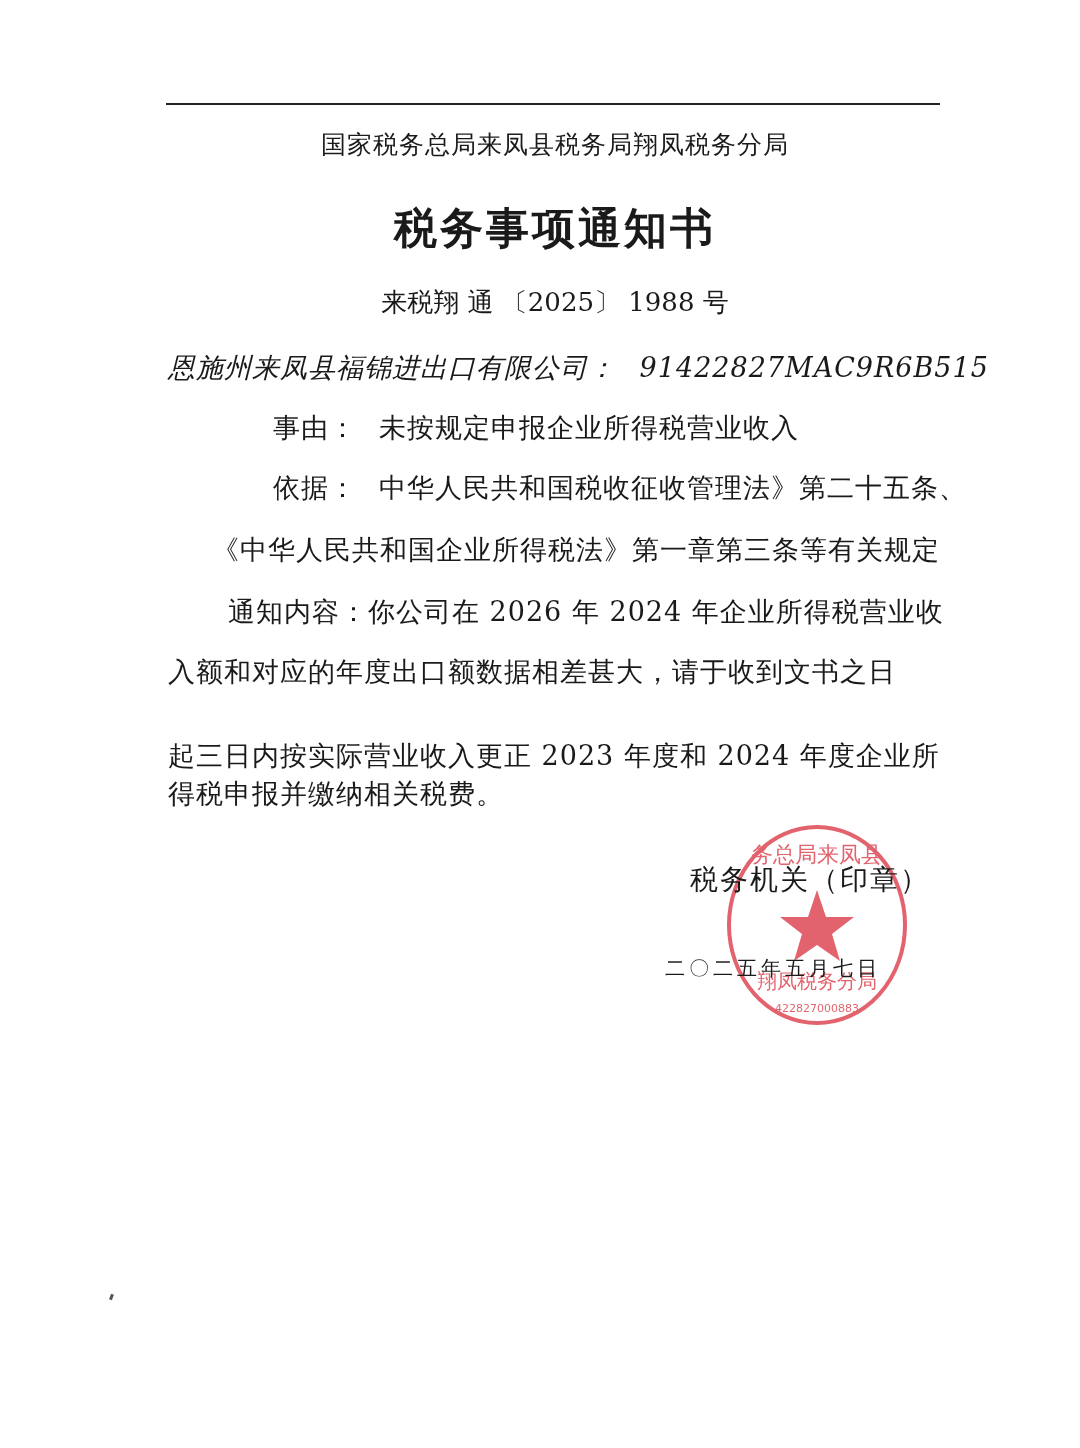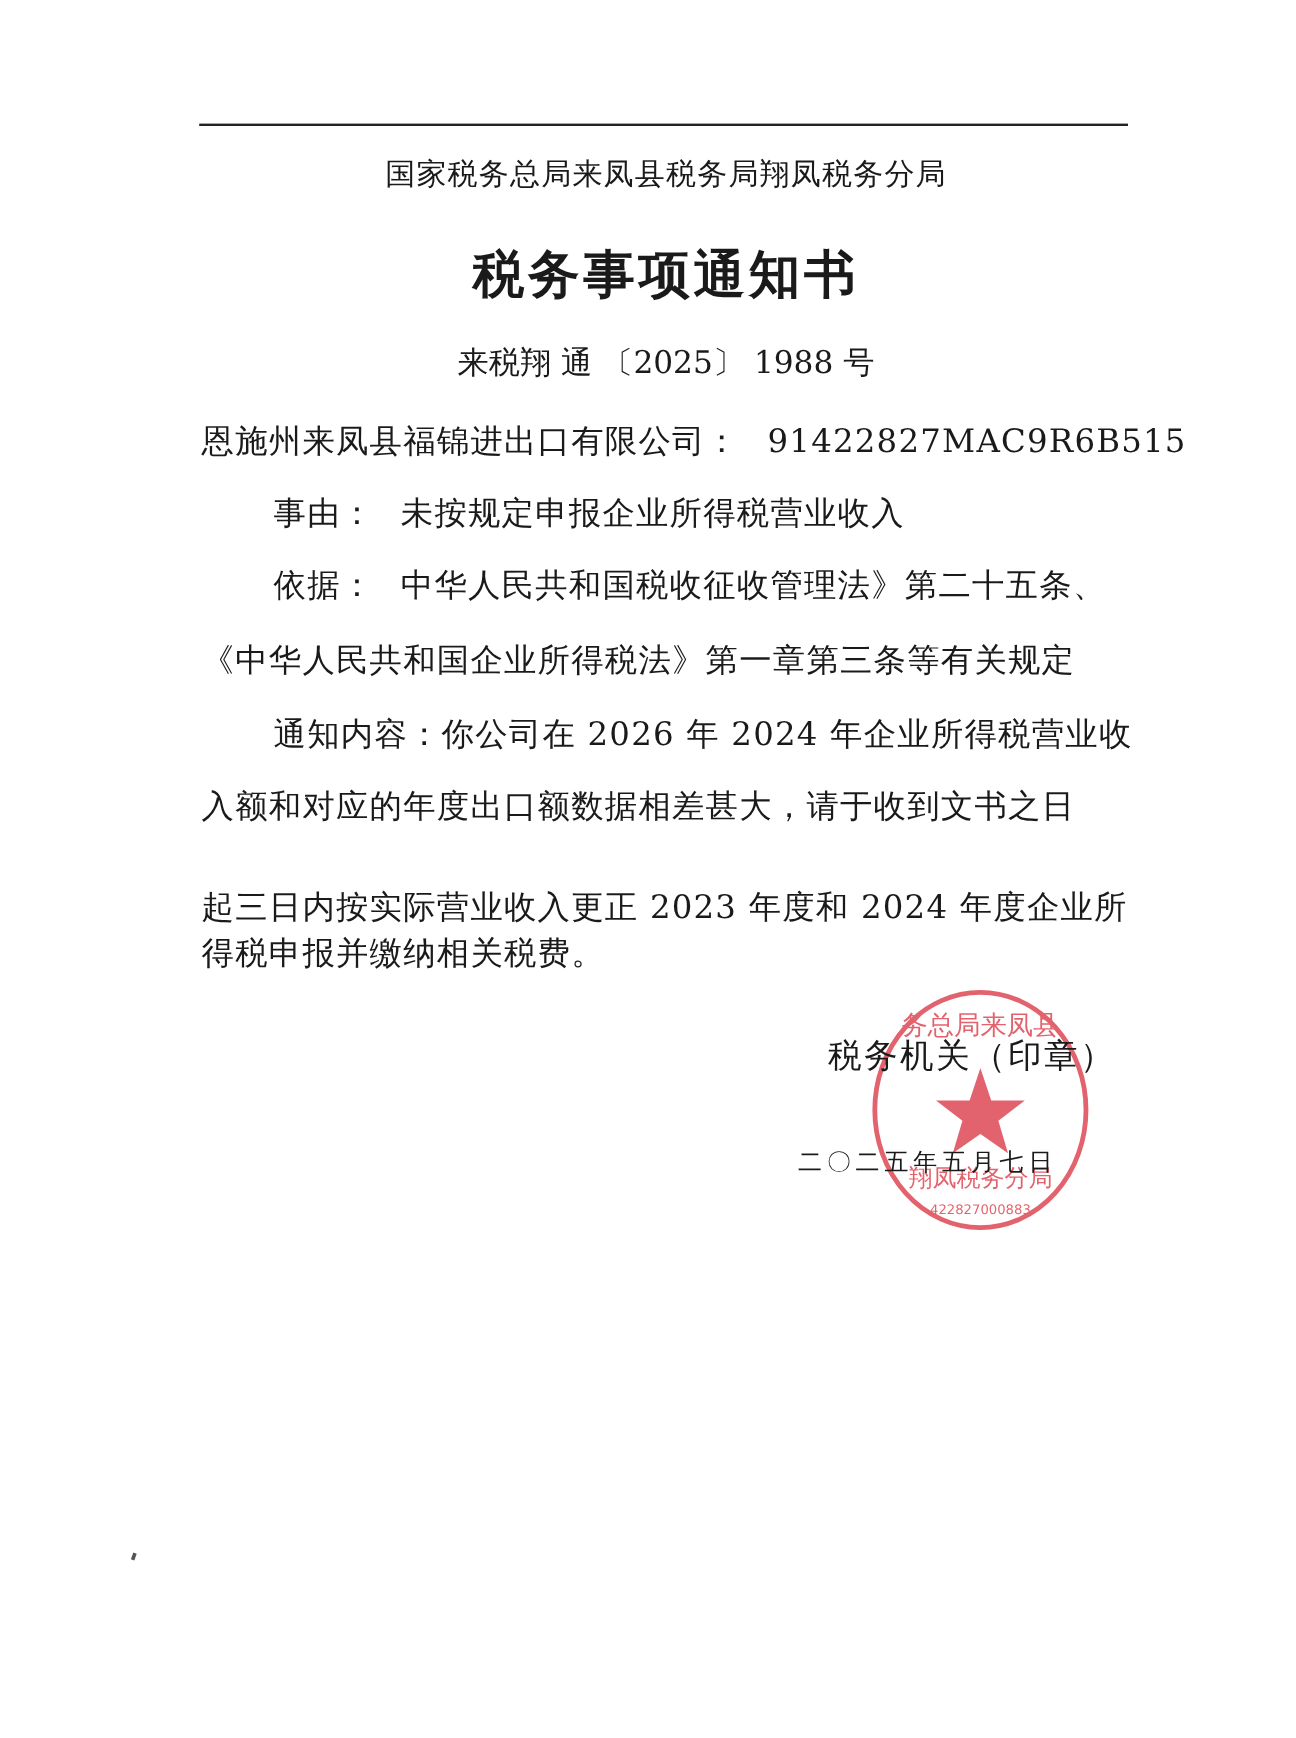--- a/index.html
+++ b/index.html
@@ -6,47 +6,47 @@
     body {
       width: 1080px; height: 1448px; background: #ffffff; position: relative; overflow: hidden;
       font-family: "DejaVu Serif", "Liberation Serif", serif; color: #1a1a1a;
     }
     .rule { position: absolute; left: 166px; top: 103px; width: 774px; height: 2px; background: #222; }
     .org { position: absolute; left: 160px; top: 128px; width: 790px; text-align: center; font-size: 25px; letter-spacing: 1px; font-weight: 400; }
     .title { position: absolute; left: 160px; top: 200px; width: 790px; text-align: center; font-size: 43px; font-weight: 700; letter-spacing: 3px; }
     .docno { position: absolute; left: 160px; top: 285px; width: 790px; text-align: center; font-size: 26px; }
     .line { position: absolute; left: 168px; font-size: 27px; white-space: nowrap; letter-spacing: 1px; }
     .indent { left: 228px; }
-    .label { margin-right: 22px; }
+    .label { margin-right: 22px; margin-left: 45px; }
     .sign { position: absolute; left: 690px; top: 861px; font-size: 28px; letter-spacing: 2px; z-index: 2; }
     .date { position: absolute; left: 665px; top: 955px; font-size: 20px; letter-spacing: 4px; z-index: 2; }
     .stamp { position: absolute; left: 722px; top: 820px; width: 190px; height: 210px; z-index: 1; opacity: 0.75; }
     .dot { position: absolute; left: 110px; top: 1294px; width: 3px; height: 6px; background: #555; transform: rotate(20deg); }
   </style>
 </head>
 <body>
 
 <div class="rule"></div>
 <div class="org">国家税务总局来凤县税务局翔凤税务分局</div>
 <div class="title">税务事项通知书</div>
 <div class="docno">来税翔 通 〔2025〕 1988 号</div>
 
-<div class="line" style="top:350px;">
+<div class="line" style="top:350px;font-style:italic;">
   <span>恩施州来凤县福锦进出口有限公司：</span>
   <span style="margin-left:14px;">91422827MAC9R6B515</span>
 </div>
 
 <div class="line indent" style="top:410px;">
   <span class="label">事由：</span><span>未按规定申报企业所得税营业收入</span>
 </div>
 
 <div class="line indent" style="top:470px;">
   <span class="label">依据：</span><span>中华人民共和国税收征收管理法》第二十五条、</span>
 </div>
-<div class="line" style="top:532px;">《中华人民共和国企业所得税法》第一章第三条等有关规定</div>
+<div class="line" style="top:532px;margin-left:44px;">《中华人民共和国企业所得税法》第一章第三条等有关规定</div>
 
 <div class="line indent" style="top:594px;">通知内容：你公司在 2026 年 2024 年企业所得税营业收</div>
 <div class="line" style="top:654px;">入额和对应的年度出口额数据相差甚大，请于收到文书之日</div>
 <div class="line" style="top:738px;">起三日内按实际营业收入更正 2023 年度和 2024 年度企业所</div>
 <div class="line" style="top:776px;">得税申报并缴纳相关税费。</div>
 
 <svg class="stamp" viewBox="0 0 190 210">
   <ellipse cx="95" cy="105" rx="88" ry="98" fill="none" stroke="#d9303e" stroke-width="4"></ellipse>
   <polygon points="95,70 104,97 132,97 110,114 118,141 95,125 72,141 80,114 58,97 86,97" fill="#d9303e"></polygon>
   <text x="95" y="42" text-anchor="middle" font-size="22" fill="#d9303e" font-family="DejaVu Sans, sans-serif">务总局来凤县</text>

